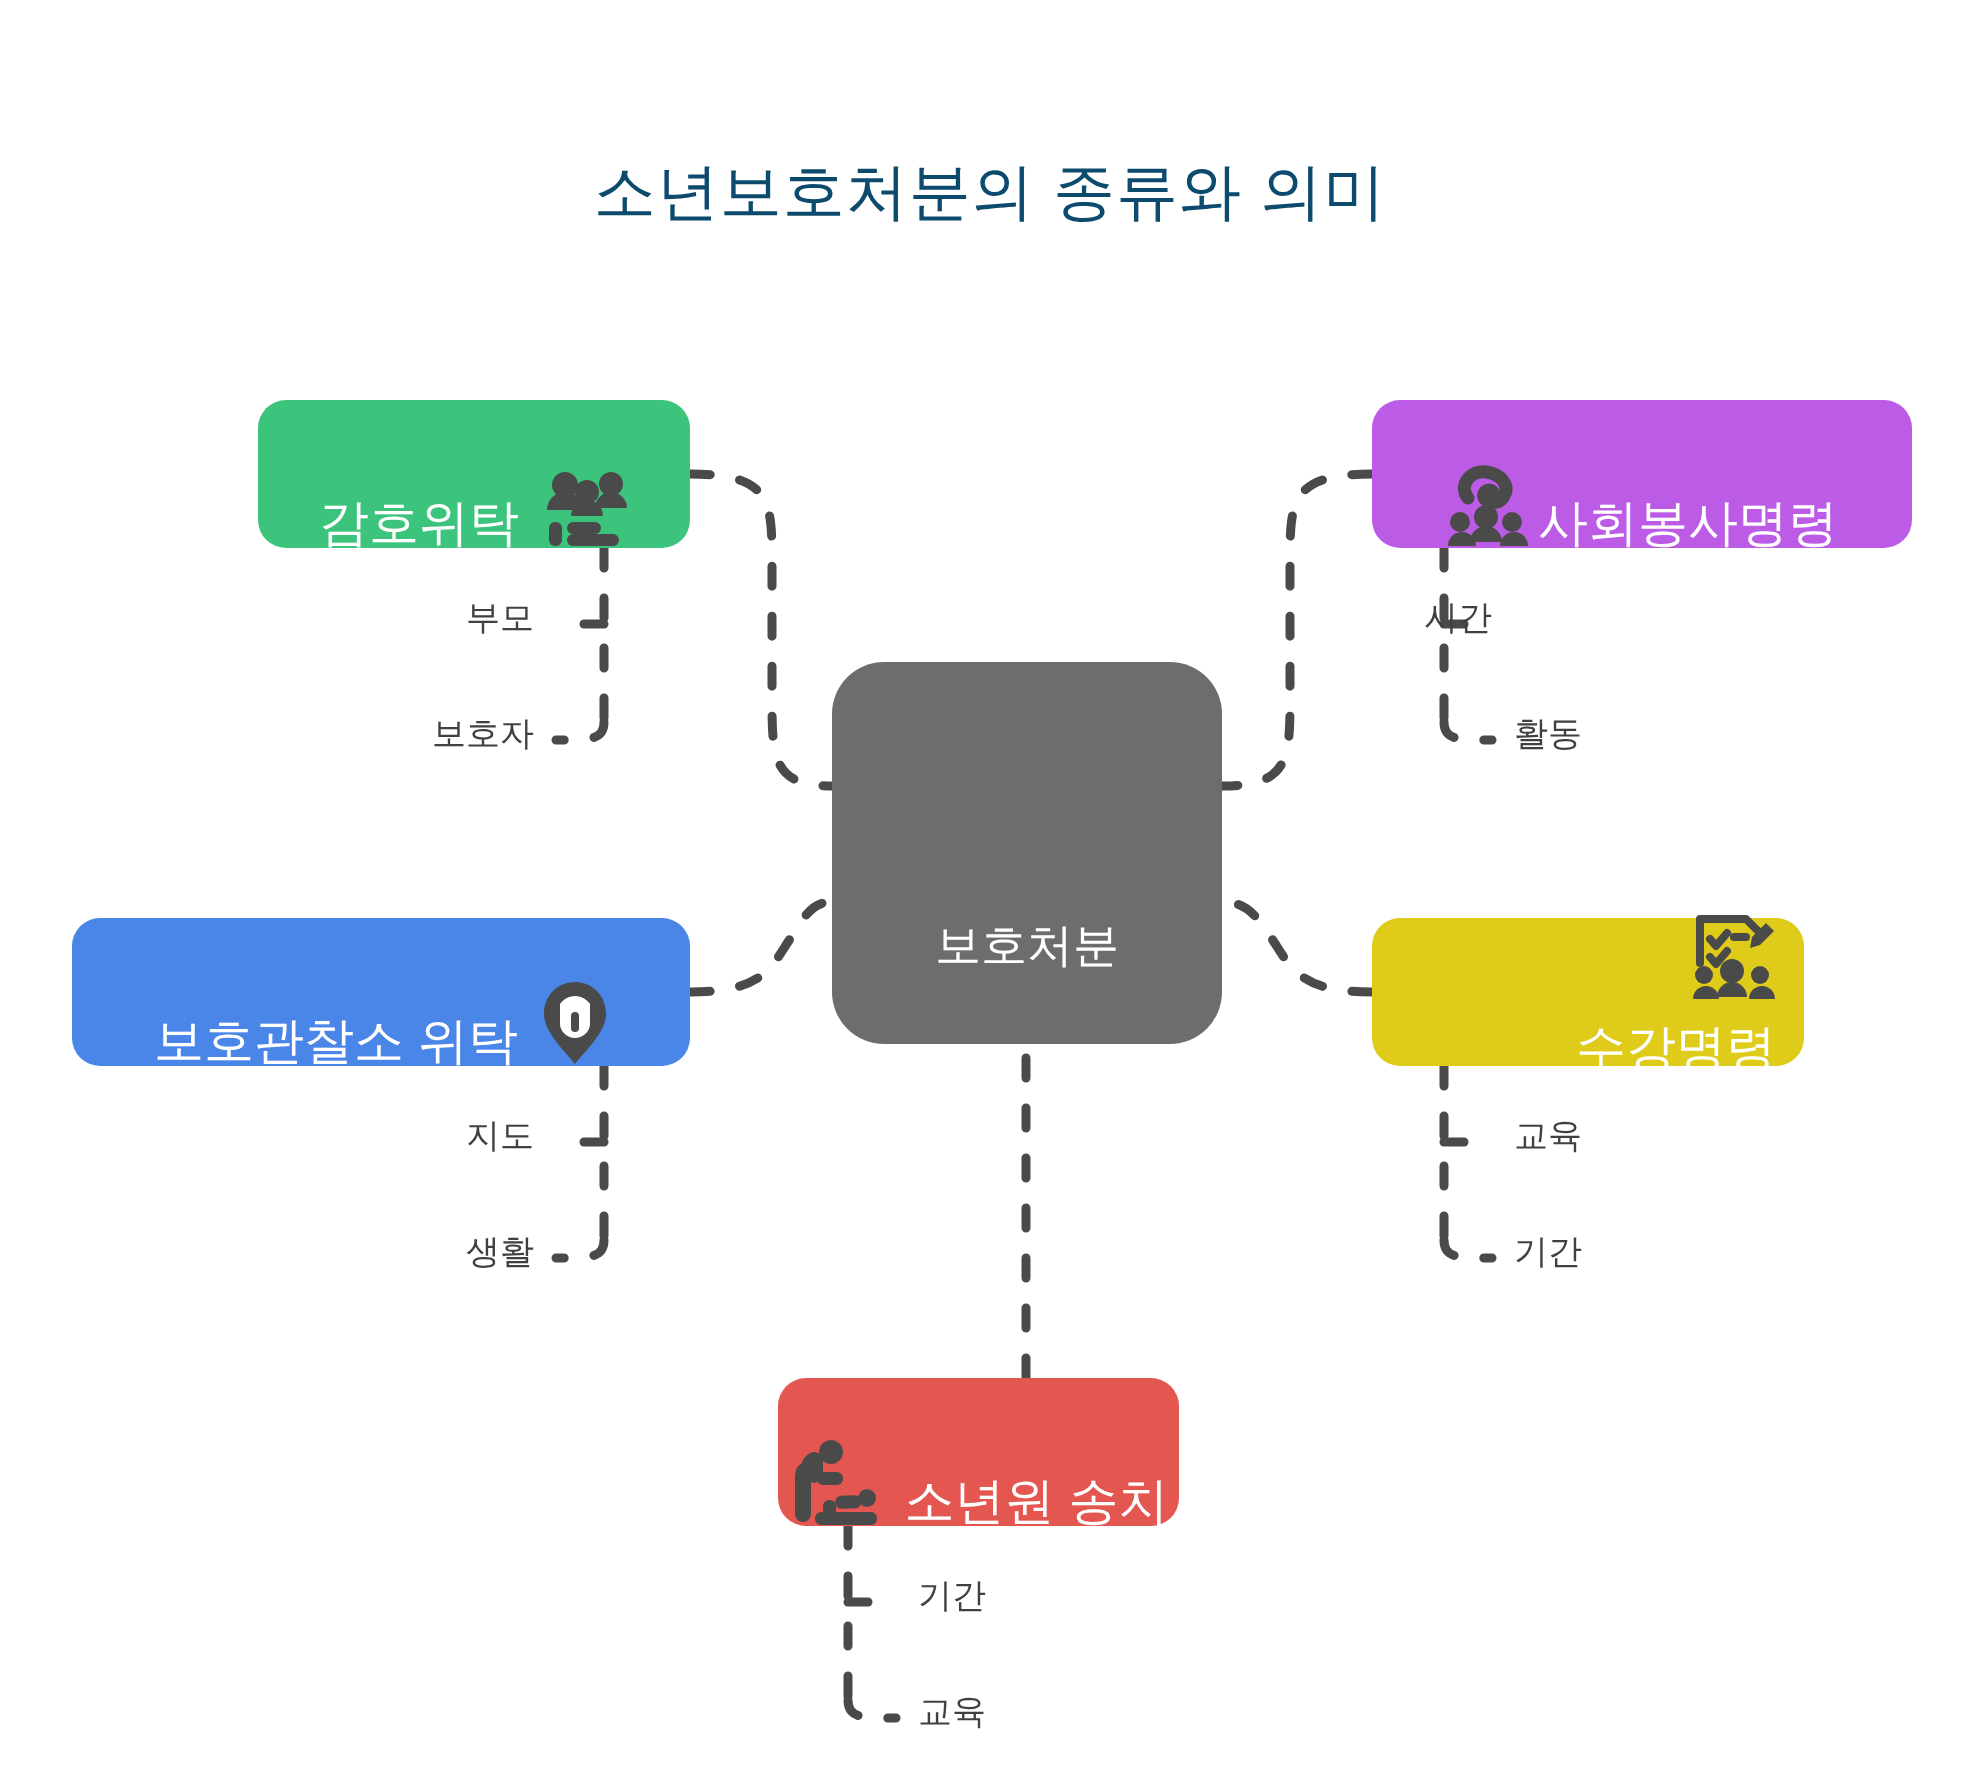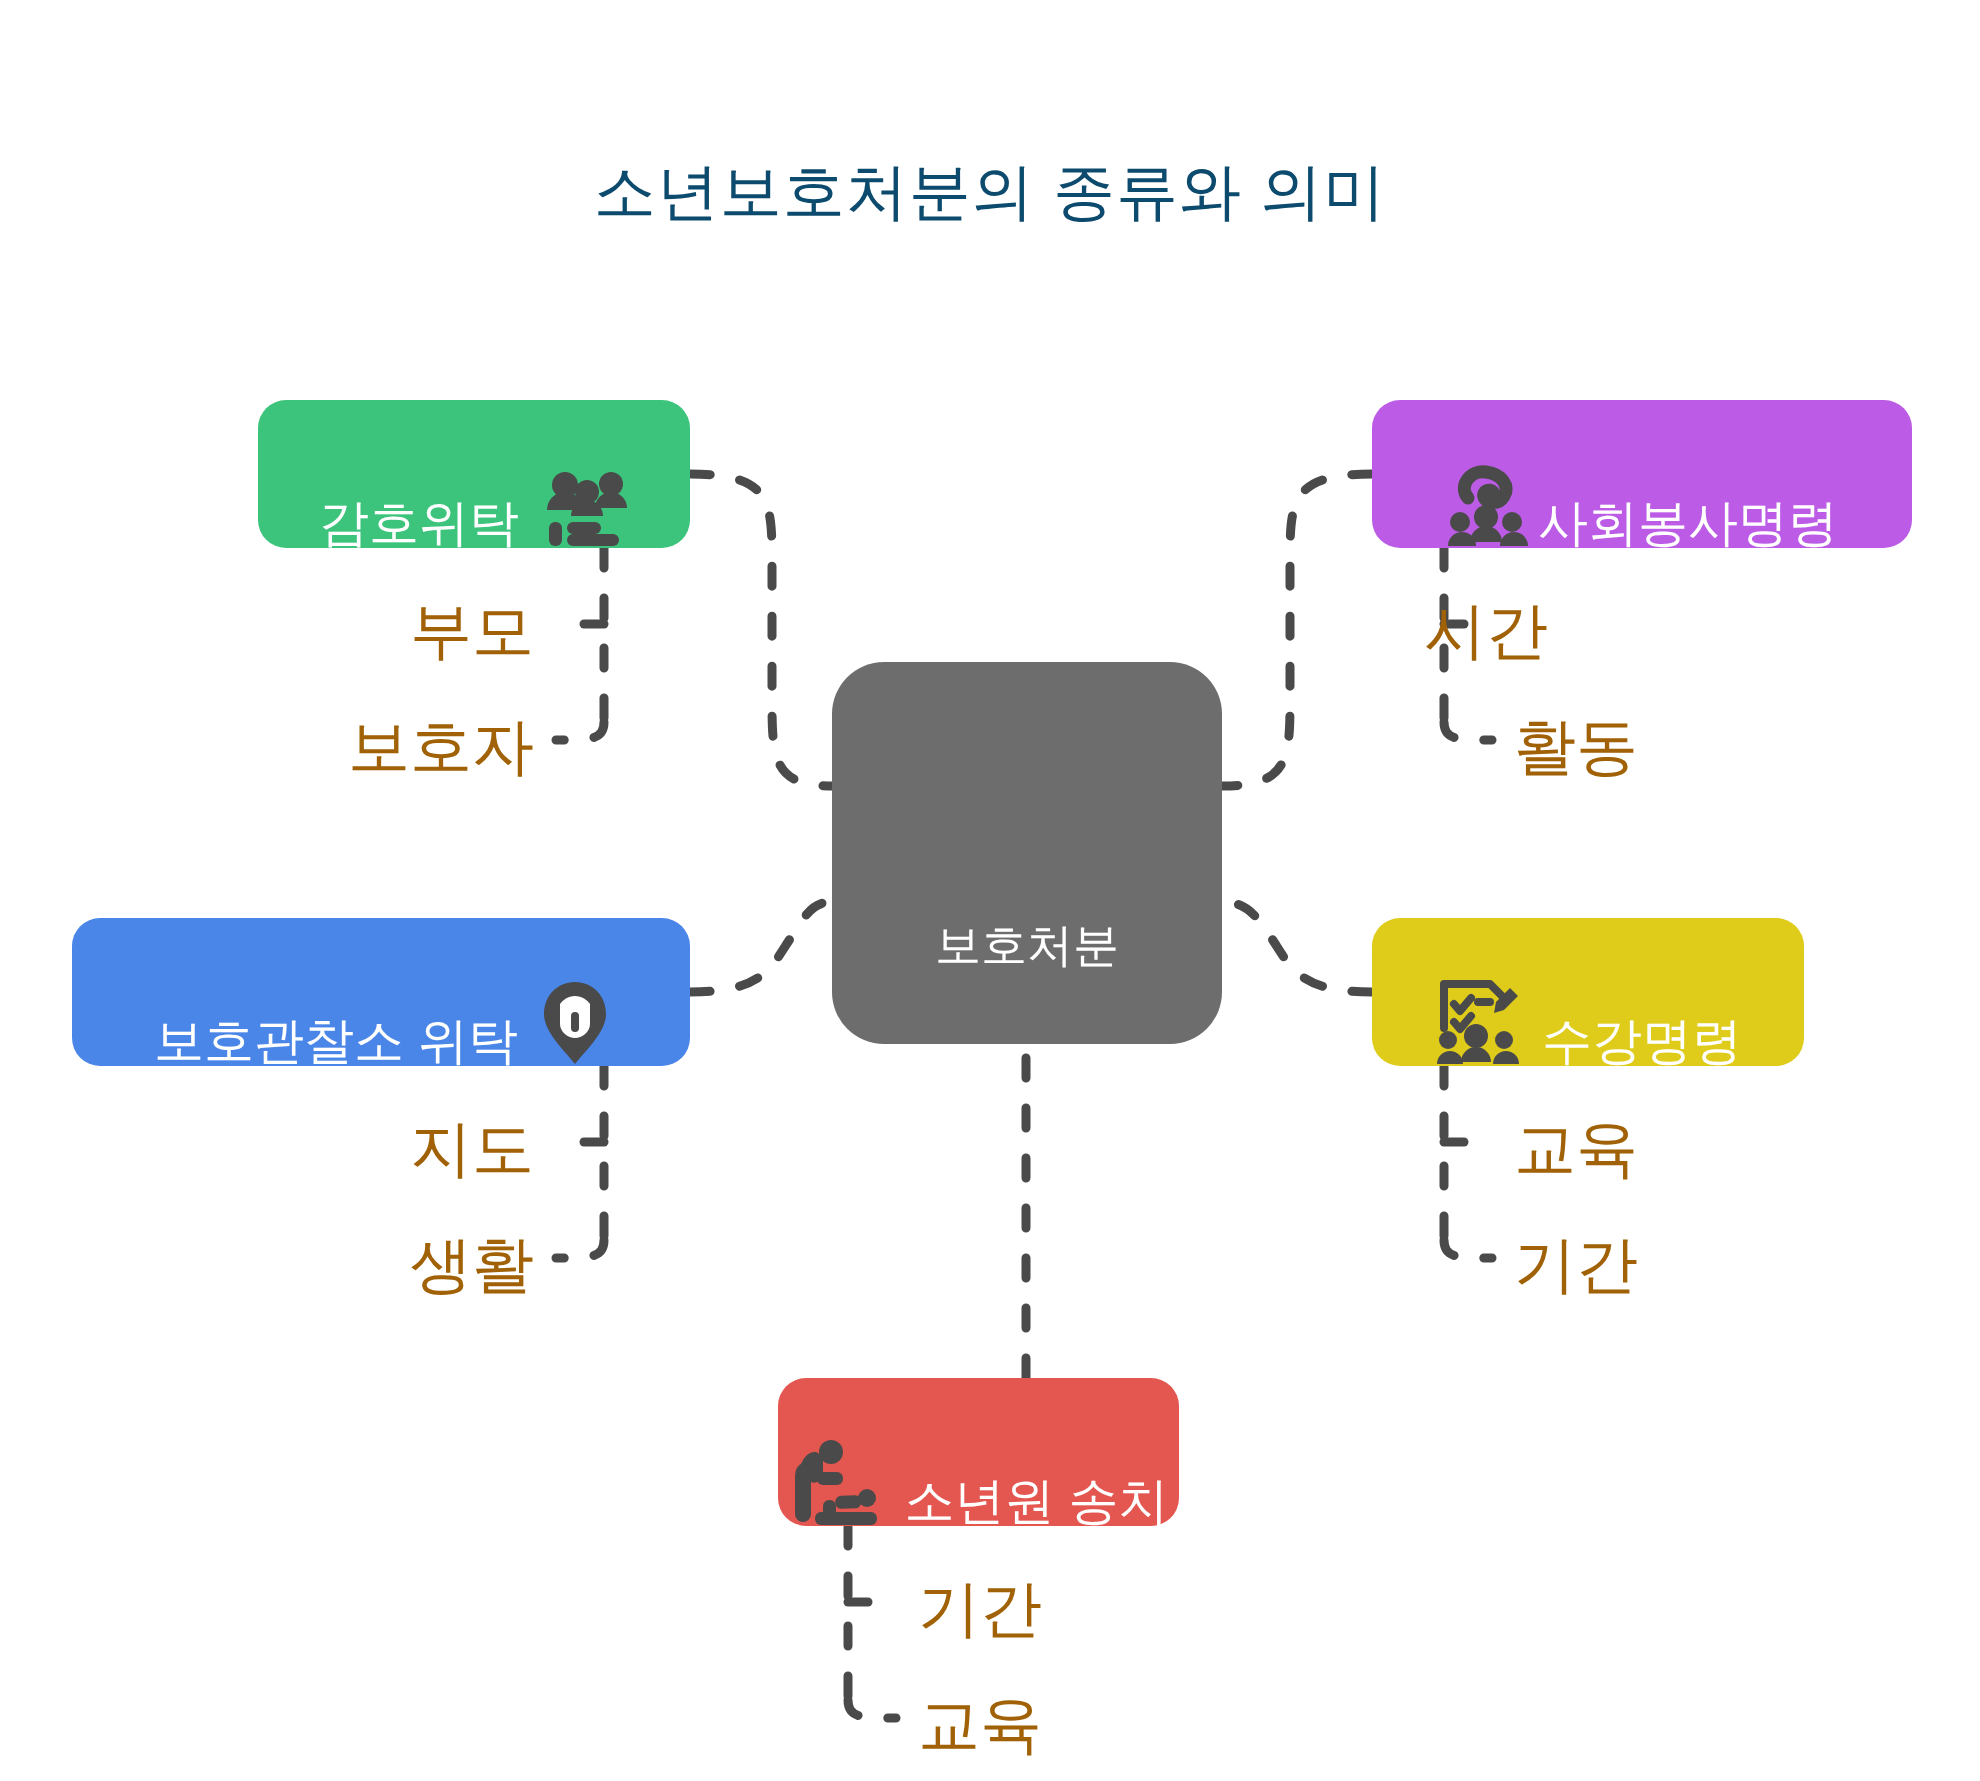--- a/index.html
+++ b/index.html
@@ -106,35 +106,36 @@
     padding: 0 36px;
   }
   #node-yellow {
     left: 1372px;
     top: 918px;
     width: 432px;
     height: 148px;
     background: #dfcb19;
     gap: 22px;
     padding: 0 28px;
+    flex-direction: column;
   }
   #node-red {
     left: 778px;
     top: 1378px;
     width: 401px;
     height: 148px;
     background: #e45751;
     gap: 26px;
     padding: 0 32px;
   }
 
   .sublabel {
     position: absolute;
-    font-size: 62px;
-    color: #a16207;
+    font-size: 34px;
+    color: #404040;
     white-space: nowrap;
     line-height: 1;
   }
   .sublabel.right-aligned { text-align: right; }
 </style>
 </head>
 <body>
 
 <div id="canvas">
 

